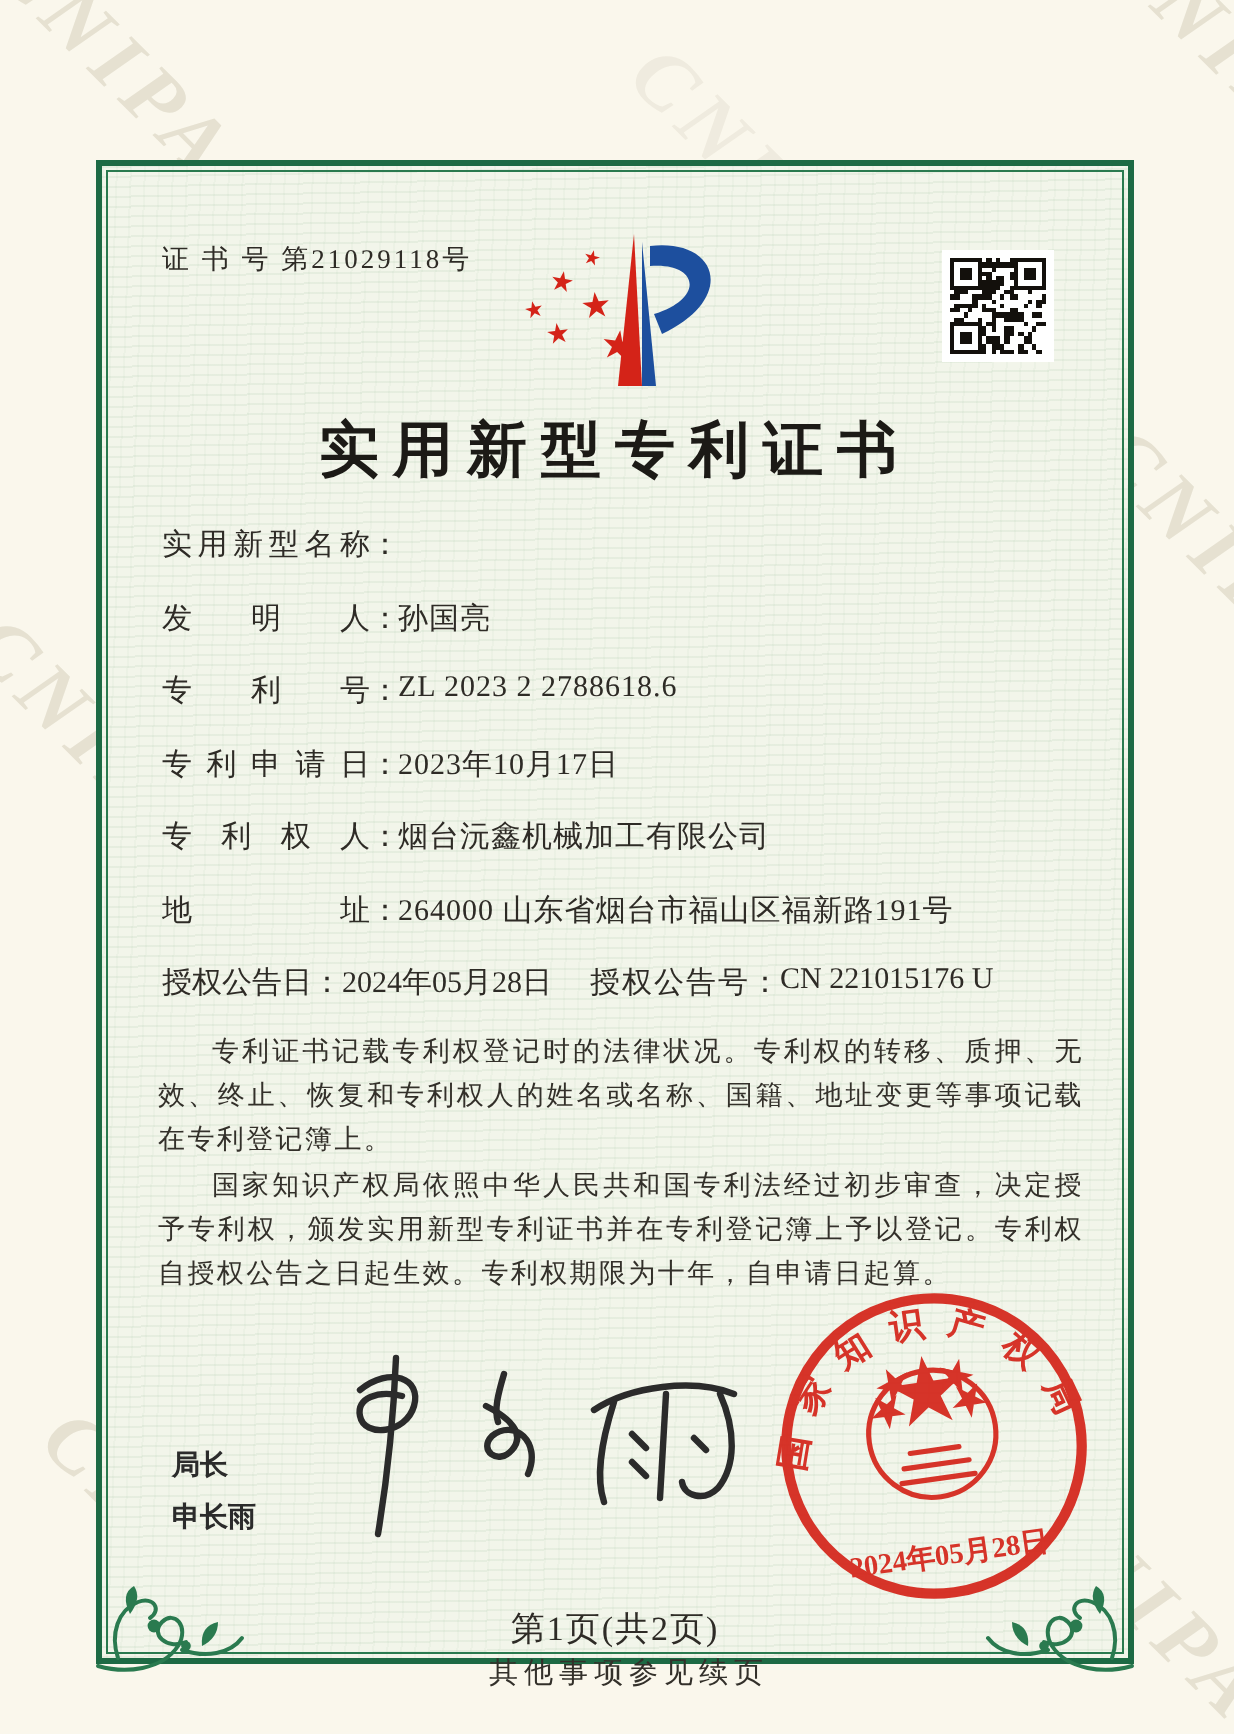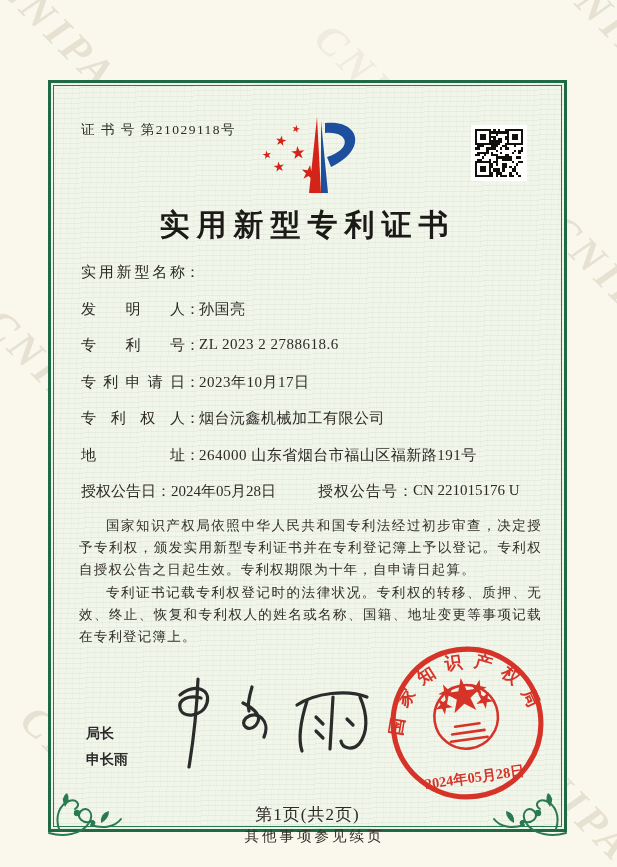--- a/index.html
+++ b/index.html
@@ -61,21 +61,21 @@
   .fields { position:absolute; left:30px; top:180px; width:462px; }
   .frow { display:flex; align-items:flex-start; height:36.5px; font-size:15px; }
   .frow .lbl {
     display:inline-block; width:104px;
     text-align:justify; text-align-last:justify;
     letter-spacing:0;
   }
   .frow .colon { width:14px; }
   .frow .val { letter-spacing:0.5px; }
   .grant { display:flex; height:36.5px; font-size:15px; }
-  .grant .pair2 { margin-left:42px; display:flex; }
+  .grant .pair2 { margin-left:19px; display:flex; }
   .grant .lbl2 { letter-spacing:1px; }
   
   .paras {
     position:absolute; left:28px; top:432px; width:463px;
     font-size:13.5px; line-height:22px;
     text-align:justify; letter-spacing:1.2px; color:#33302a;
   }
   .paras p { text-indent:2em; margin-bottom:1px; }
   
   .signer {
@@ -644,22 +644,22 @@
         <span class="val">2024年05月28日</span>
       <span class="pair2">
         <span class="lbl2">授权公告号</span>
           <span class="colon">：</span>
           <span class="val">CN 221015176 U</span>
       </span>
     </div>
   </div>
 
   <div class="paras">
+    <p>专利证书记载专利权登记时的法律状况。专利权的转移、质押、无效、终止、恢复和专利权人的姓名或名称、国籍、地址变更等事项记载在专利登记簿上。</p>
     <p>国家知识产权局依照中华人民共和国专利法经过初步审查，决定授予专利权，颁发实用新型专利证书并在专利登记簿上予以登记。专利权自授权公告之日起生效。专利权期限为十年，自申请日起算。</p>
-    <p>专利证书记载专利权登记时的法律状况。专利权的转移、质押、无效、终止、恢复和专利权人的姓名或名称、国籍、地址变更等事项记载在专利登记簿上。</p>
   </div>
 
   <div class="signer">
     <div>局长</div>
     <div>申长雨</div>
   </div>
 
   <svg class="handsign" width="235" height="105" viewBox="0 0 235 105">
     <g fill="none" stroke="#2b2b2b" stroke-width="3.2" stroke-linecap="round" stroke-linejoin="round">
       <path d="M47,8 C46,32 43,66 38,96"></path>

